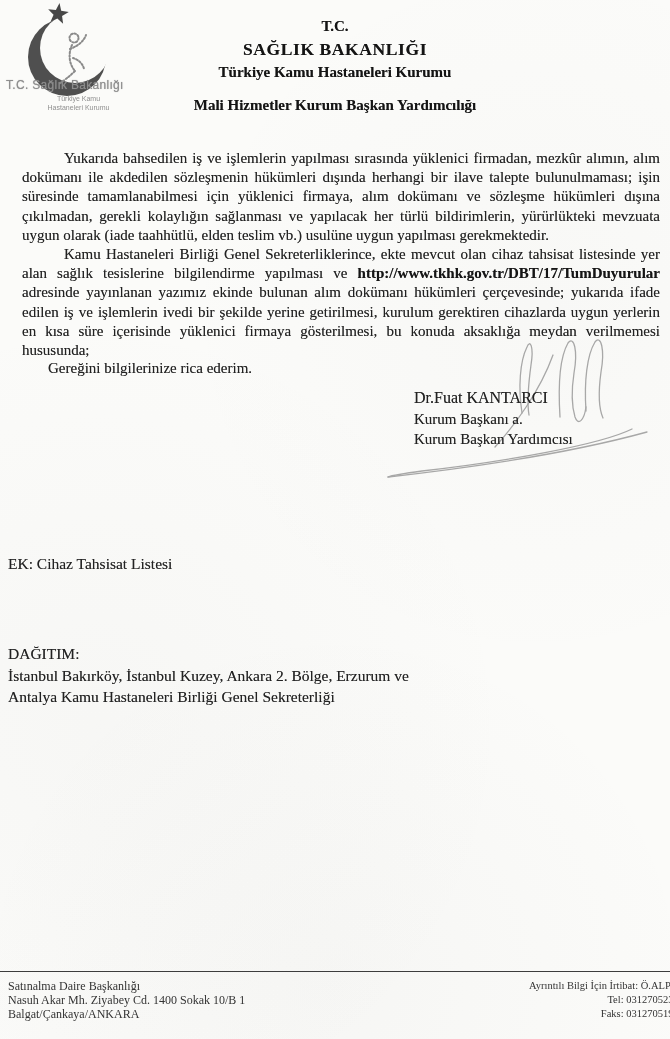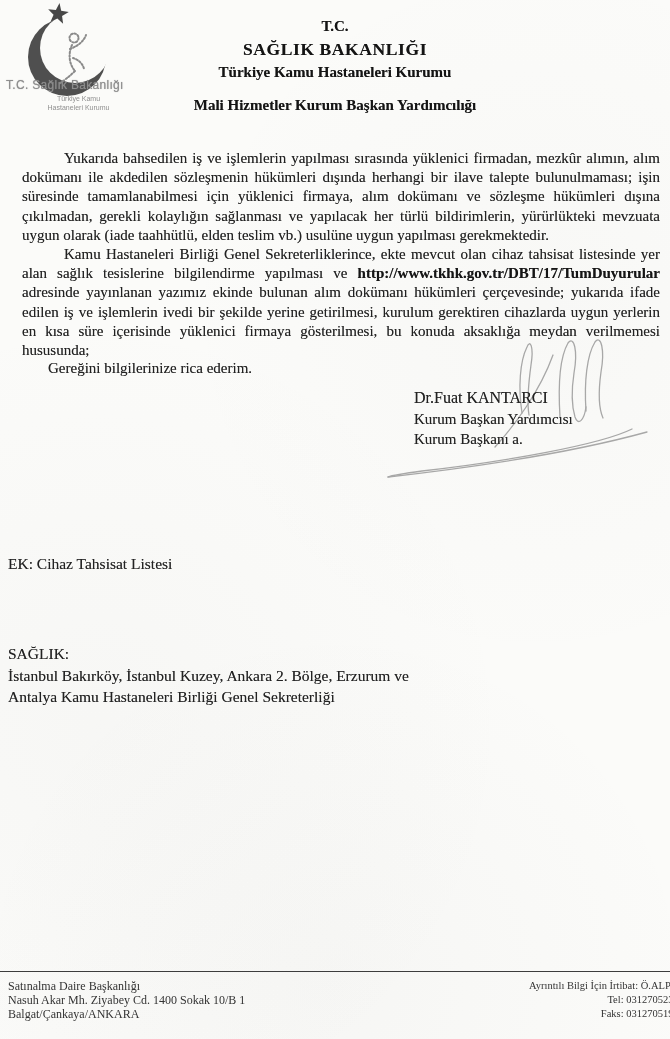--- a/index.html
+++ b/index.html
@@ -140,28 +140,28 @@
       <path d="M190,92 C188,60 190,32 198,18 C204,10 208,26 204,48 C201,68 202,82 205,92 C208,101 214,96 216,82"></path>
       <path d="M216,86 C214,56 217,30 225,17 C231,9 235,25 231,47 C228,69 229,84 233,93"></path>
       <path d="M125,122 C145,100 170,66 183,30"></path>
       <path d="M262,104 C230,120 132,137 52,146 C37,148 23,150 18,152"></path>
       <path d="M18,152 C80,145 190,131 277,107"></path>
     </g>
   </svg>
 
   <div class="sig-block soft">
     <div class="sig-name">Dr.Fuat KANTARCI</div>
+    <div>Kurum Başkanı a.</div>
     <div>Kurum Başkan Yardımcısı</div>
-    <div>Kurum Başkanı a.</div>
   </div>
 
   <div class="ek-line soft">EK: Cihaz Tahsisat Listesi</div>
 
   <div class="dagitim soft">
-    <div>SAĞLIK:</div>
+    <div>DAĞITIM:</div>
     <div>İstanbul Bakırköy, İstanbul Kuzey, Ankara 2. Bölge, Erzurum ve</div>
     <div>Antalya Kamu Hastaneleri Birliği Genel Sekreterliği</div>
   </div>
 
   <div class="footer-rule"></div>
 
   <div class="footer-left">
     <div>Satınalma Daire Başkanlığı</div>
     <div>Nasuh Akar Mh. Ziyabey Cd. 1400 Sokak 10/B 1</div>
     <div>Balgat/Çankaya/ANKARA</div>

